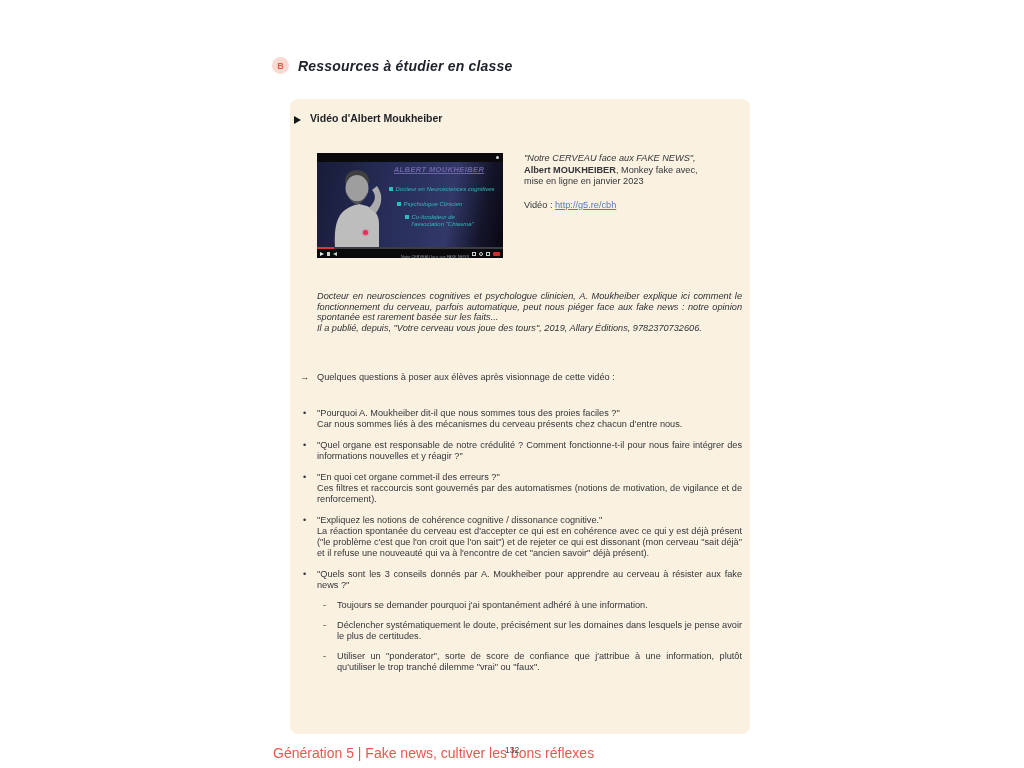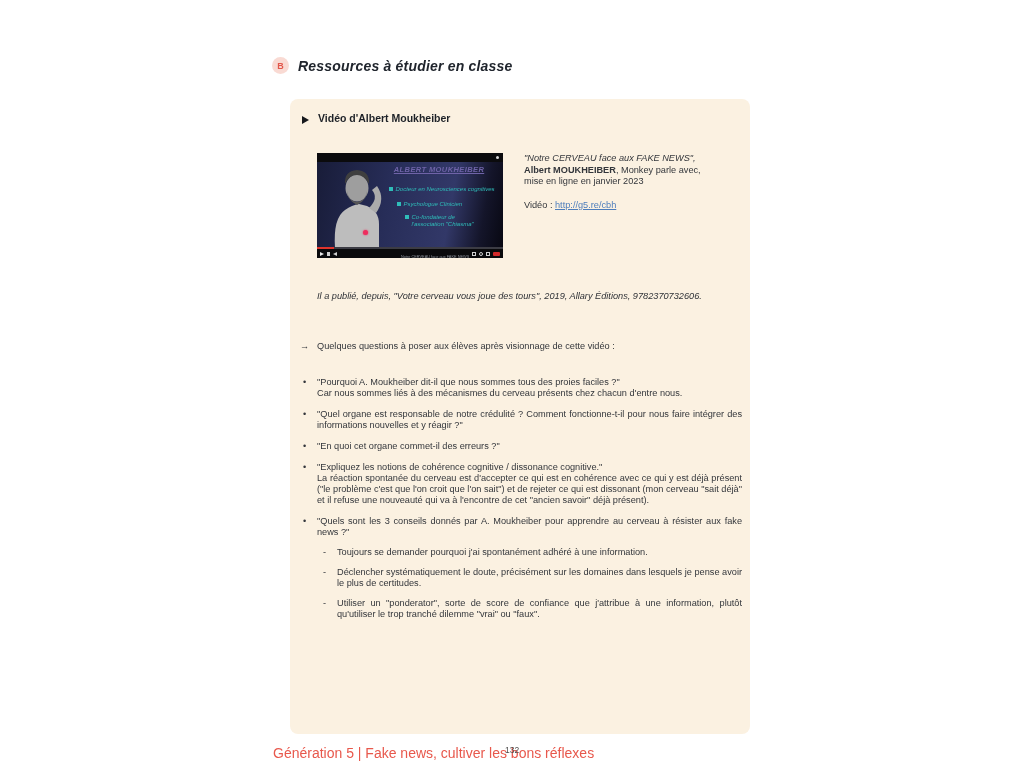--- a/index.html
+++ b/index.html
@@ -11,21 +11,21 @@
   .sec-header { position:absolute; left:272px; top:57px; display:flex; align-items:center; }
   .sec-badge { width:17px; height:17px; border-radius:50%; background:#f9dad3; color:#e2574b;
                font-size:9px; font-weight:bold; display:flex; align-items:center; justify-content:center; }
   .sec-title { margin-left:9px; font-size:14px; font-weight:bold; font-style:italic;
                color:#20252d; letter-spacing:.2px; }
 
   
   .panel { position:absolute; left:290px; top:99px; width:460px; height:635px;
            background:#fbf1e1; border-radius:8px; color:#33363b; }
 
-  .panel-heading { display:flex; align-items:flex-end; margin:13px 7px 0 12px; }
+  .panel-heading { display:flex; align-items:flex-end; margin:13px 7px 0 4px; }
   .tri-icon { width:0; height:0; border-left:7px solid #16181c; border-top:4.5px solid transparent;
               border-bottom:4.5px solid transparent; }
   .panel-heading-label { margin-left:9px; font-size:10.5px; font-weight:bold; color:#1d2127; }
 
   
   .media-row { display:flex; margin:29px 7px 0 27px; }
 
   .video { position:relative; width:186px; height:105px; flex:0 0 186px; cursor:pointer;
            background:linear-gradient(100deg,#181c38 0%,#272d58 38%,#323868 70%,#14152a 87%,#070710 100%); }
   .vid-topbar { position:absolute; left:0; top:0; right:0; height:9px; background:#0b0b0d;
@@ -156,30 +156,31 @@
             <span class="gear-ico"></span>
             <span class="fs-ico"></span>
             <span class="yt-logo"></span>
           </div>
         </div>
       </div>
 
       <div class="media-info">
         <div class="mi-title">"Notre CERVEAU face aux FAKE NEWS",</div>
         <div>
-          <span class="mi-author">Albert MOUKHEIBER</span><span>, Monkey parle avec,</span>
+          <span class="mi-author">Albert MOUKHEIBER</span><span>, Monkey fake avec,</span>
         </div>
         <div>mise en ligne en janvier 2023</div>
         <div class="mi-link-row">
           <span>Vidéo : </span><a class="mi-link">http://g5.re/cbh</a>
         </div>
       </div>
     </div>
 
     <div class="description">
+      <p>Docteur en neurosciences cognitives et psychologue clinicien, A. Moukheiber explique ici comment le fonctionnement du cerveau, parfois automatique, peut nous piéger face aux fake news : notre opinion spontanée est rarement basée sur les faits...</p>
       <p>Il a publié, depuis, "Votre cerveau vous joue des tours", 2019, Allary Éditions, 9782370732606.</p>
     </div>
 
     <div class="intro-row">
       <span class="intro-arrow">→</span>
       <span>Quelques questions à poser aux élèves après visionnage de cette vidéo :</span>
     </div>
 
     <div class="q-list">
 
@@ -195,20 +196,21 @@
         <span class="q-bullet">•</span>
         <div class="q-body">
           <p>"Quel organe est responsable de notre crédulité ? Comment fonctionne-t-il pour nous faire intégrer des informations nouvelles et y réagir ?"</p>
         </div>
       </div>
 
       <div class="q-item">
         <span class="q-bullet">•</span>
         <div class="q-body">
           <p>"En quoi cet organe commet-il des erreurs ?"</p>
+          <p>Ces filtres et raccourcis sont gouvernés par des automatismes (notions de motivation, de vigilance et de renforcement).</p>
         </div>
       </div>
 
       <div class="q-item">
         <span class="q-bullet">•</span>
         <div class="q-body">
           <p>"Expliquez les notions de cohérence cognitive / dissonance cognitive."</p>
           <p>La réaction spontanée du cerveau est d'accepter ce qui est en cohérence avec ce qui y est déjà présent ("le problème c'est que l'on croit que l'on sait") et de rejeter ce qui est dissonant (mon cerveau "sait déjà" et il refuse une nouveauté qui va à l'encontre de cet "ancien savoir" déjà présent).</p>
         </div>
       </div>

